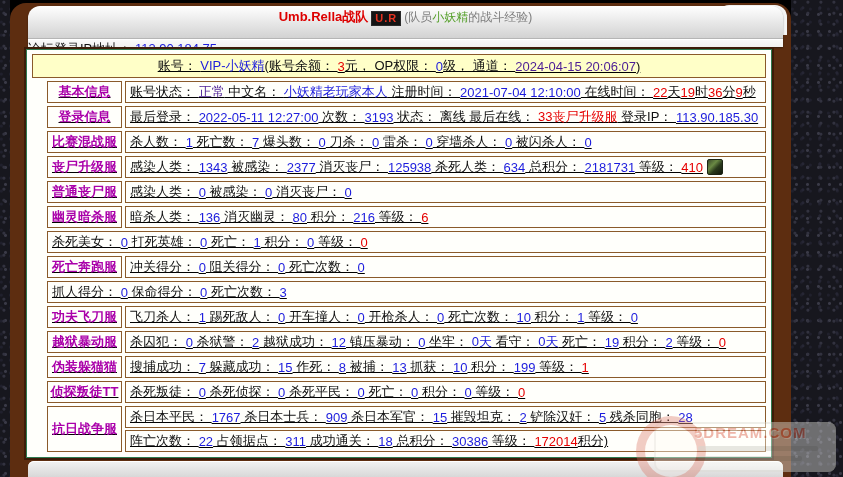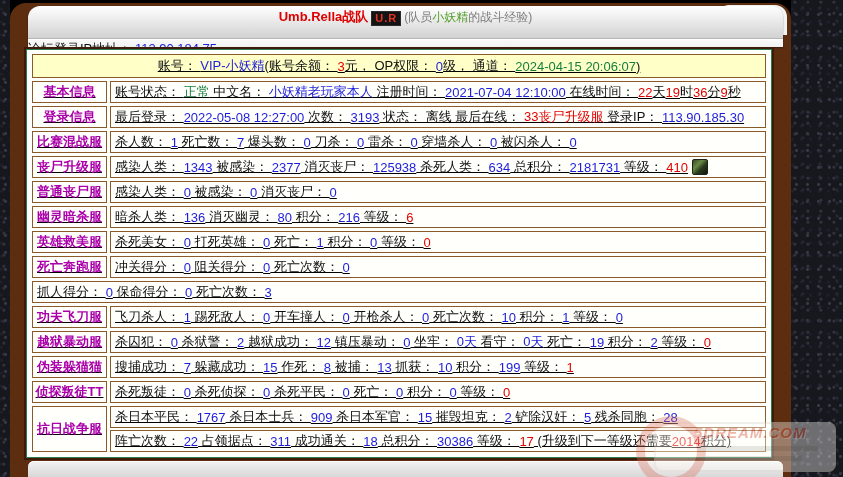--- a/index.html
+++ b/index.html
@@ -37,50 +37,50 @@
   .ip-value{color:#1c1cdd;}
 
   .table-box{position:absolute;left:14px;top:44px;width:750px;bottom:17px;
     border:2px solid #3c1c08;box-sizing:border-box;}
   .table-box-inner{height:100%;box-sizing:border-box;border:1px solid #2e7a50;
     background:#fffffb;padding:4px 5px;display:flex;flex-direction:column;gap:3px;text-decoration:underline;}
 
   .account-box{height:24px;box-sizing:border-box;border:1px solid #8a5a2a;
     background:#ffffc8;display:flex;align-items:center;justify-content:center;
     font-size:13px;flex:none;}
-  .rows-host{display:flex;flex-direction:column;gap:3px;flex:1;}
+  .rows-host{display:flex;flex-direction:column;gap:3px;flex:1;margin-left:15px;}
   .row{display:flex;gap:3px;flex:none;}
   .row-label{width:75px;flex:none;box-sizing:border-box;border:1px solid #8a5a2a;
     background:#fffffb;display:flex;align-items:center;justify-content:center;
     color:#aa00aa;font-weight:bold;font-size:13px;white-space:nowrap;}
   .row-lines{flex:1;display:flex;flex-direction:column;gap:2px;text-align:center;}
   .content-box{height:22px;box-sizing:border-box;border:1px solid #8a5a2a;
     background:#fffffb;display:flex;align-items:center;padding-left:4px;
     font-size:13px;white-space:nowrap;overflow:hidden;}
   .seg{white-space:pre;}
   .seg-k{color:#101010;}
   .seg-b{color:#1c1cdd;}
   .seg-r{color:#e60000;}
-  .seg-g{color:#15803d;}
+  .seg-g{color:#4c1d95;}
   .zicon{display:inline-block;width:14px;height:14px;margin-left:4px;flex:none;
     border-radius:2px;border:1px solid #1c2414;
     background:linear-gradient(135deg,#3a4a2a 0%,#6a8a44 35%,#2a3a1c 60%,#11180c 100%);}
 
   .win-footer{position:absolute;left:18px;right:8px;bottom:0;height:16px;
     background:linear-gradient(#f2f2f2,#d8d8d8);border-radius:6px 6px 0 0;
     box-shadow:inset 0 1px 0 #fff;}
 
   .watermark{position:absolute;left:636px;top:414px;width:200px;height:63px;
     opacity:.5;pointer-events:none;}
   .wm-panel{position:absolute;left:18px;top:8px;width:182px;height:50px;
     background:rgba(255,255,250,.75);border-radius:8px;
     box-shadow:inset 0 0 0 2px rgba(200,200,190,.6);}
   .wm-ring{position:absolute;left:0;top:2px;width:52px;height:52px;border-radius:50%;
     border:9px solid rgba(205,75,55,.55);background:rgba(255,240,235,.35);}
-  .wm-text{position:absolute;left:58px;top:10px;font-weight:bold;font-style:italic;
+  .wm-text{position:absolute;left:58px;top:10px;font-weight:bold;
     font-size:15px;letter-spacing:1px;color:rgba(215,85,60,.85);
     text-shadow:1px 1px 0 rgba(255,255,255,.8);}
   .wm-line{position:absolute;left:62px;height:5px;background:rgba(170,170,160,.55);
     border-radius:2px;}
   .wm-line1{top:32px;width:120px;}
   .wm-line2{top:42px;width:104px;}
 </style>
 </head>
 <body>
 
@@ -137,21 +137,21 @@
                   <span class="seg seg-k">秒</span>
                 </div>
               </div>
   </div>
 
   <div class="row">
     <div class="row-label">登录信息</div>
     <div class="row-lines">
                 <div class="content-box">
                   <span class="seg seg-k">最后登录： </span>
-                  <span class="seg seg-b">2022-05-08 12:27:00</span>
+                  <span class="seg seg-b">2022-05-11 12:27:00</span>
                   <span class="seg seg-k"> 次数： </span>
                   <span class="seg seg-b">3193</span>
                   <span class="seg seg-k"> 状态： 离线 最后在线： </span>
                   <span class="seg seg-r">33丧尸升级服</span>
                   <span class="seg seg-k"> 登录IP： </span>
                   <span class="seg seg-b">113.90.185.30</span>
                 </div>
               </div>
   </div>
 
@@ -222,21 +222,20 @@
                   <span class="seg seg-b">80</span>
                   <span class="seg seg-k"> 积分： </span>
                   <span class="seg seg-b">216</span>
                   <span class="seg seg-k"> 等级： </span>
                   <span class="seg seg-r">6</span>
                 </div>
               </div>
   </div>
 
   <div class="row">
-    <div class="row-label">英雄救美服</div>
     <div class="row-lines">
                 <div class="content-box">
                   <span class="seg seg-k">杀死美女： </span>
                   <span class="seg seg-b">0</span>
                   <span class="seg seg-k"> 打死英雄： </span>
                   <span class="seg seg-b">0</span>
                   <span class="seg seg-k"> 死亡： </span>
                   <span class="seg seg-b">1</span>
                   <span class="seg seg-k"> 积分： </span>
                   <span class="seg seg-b">0</span>
@@ -384,21 +383,20 @@
                   <span class="seg seg-k">阵亡次数： </span>
                   <span class="seg seg-b">22</span>
                   <span class="seg seg-k"> 占领据点： </span>
                   <span class="seg seg-b">311</span>
                   <span class="seg seg-k"> 成功通关： </span>
                   <span class="seg seg-b">18</span>
                   <span class="seg seg-k"> 总积分： </span>
                   <span class="seg seg-b">30386</span>
                   <span class="seg seg-k"> 等级： </span>
                   <span class="seg seg-r">17</span>
-                  <span class="seg seg-k"> (升级到下一等级还需要</span>
                   <span class="seg seg-r">2014</span>
                   <span class="seg seg-k">积分)</span>
                 </div>
               </div>
   </div>
 </div>
       </div>
     </div>
 
     <div class="win-footer"></div>

